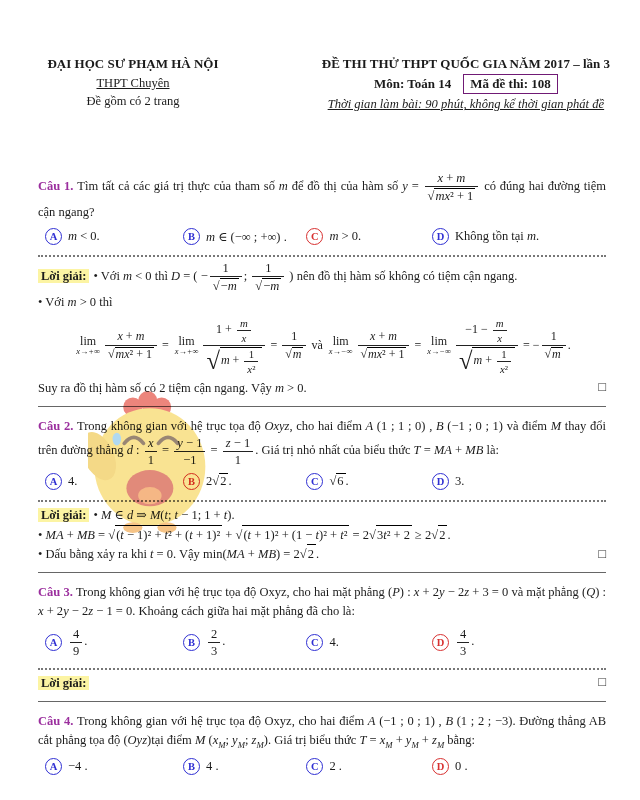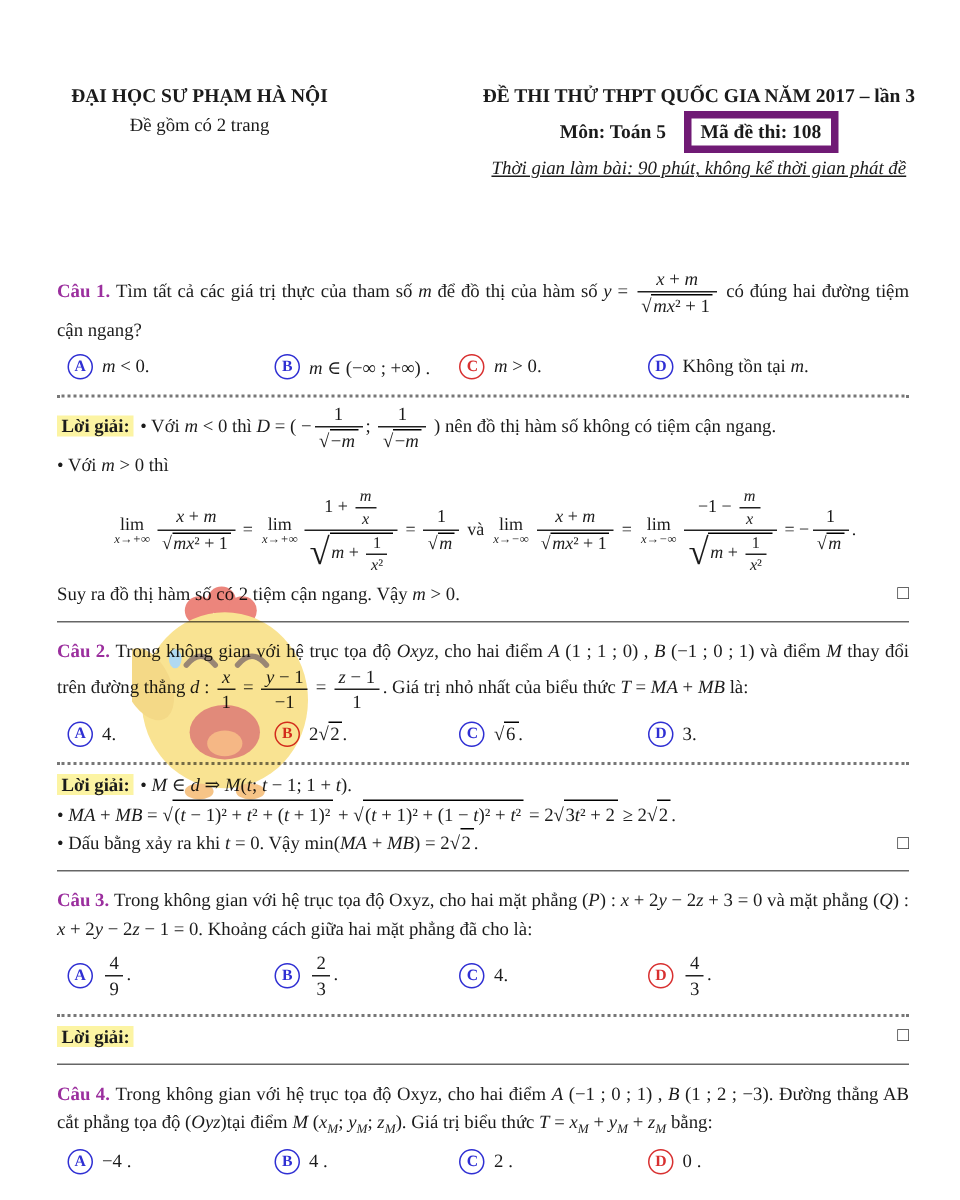--- a/index.html
+++ b/index.html
@@ -6,21 +6,21 @@
   #page{position:relative;width:640px;height:800px;background:#ffffff;overflow:hidden;
         font-family:"Liberation Serif","DejaVu Serif",serif;font-size:12.5px;color:#1b1b1b;margin-top:48px;}
 
   
   header{display:flex;justify-content:space-between;align-items:flex-start;padding:7px 30px 0 38px;position:relative;z-index:2;}
   .h-left{text-align:center;min-width:190px;line-height:1.45;}
   .h-bold{font-weight:bold;font-size:13px;}
   .h-ul{text-decoration:underline;}
   .h-right{text-align:center;max-width:372px;line-height:1.4;}
   .h-row{display:flex;justify-content:center;align-items:center;gap:12px;margin-top:1px;}
-  .code-box{border:5px solid #701a75;padding:0 6px;}
+  .code-box{border:1px solid #701a75;padding:0 6px;}
   .duration{font-style:italic;text-decoration:underline;margin-top:2px;font-size:12.6px;}
 
   
   .watermark{position:absolute;left:88px;top:338px;width:500px;height:152px;z-index:3;
              pointer-events:none;display:flex;align-items:center;opacity:.62;mix-blend-mode:multiply;}
   .wm-text{font-family:"DejaVu Sans","Liberation Sans",sans-serif;font-weight:bold;font-size:100px;
            color:#f1c astro;color:#f2cc96;letter-spacing:-7px;line-height:1;margin-left:4px;transform:translateY(6px);}
 
   
   main{position:relative;z-index:1;padding:0 34px 0 38px;}
@@ -63,26 +63,27 @@
   sub.msub{font-size:.7em;font-style:italic;}
 </style>
 </head>
 <body>
 
 <div id="page">
 
   <header>
     <div class="h-left">
       <div class="h-bold">ĐẠI HỌC SƯ PHẠM HÀ NỘI</div>
+      <div class="h-ul">THPT Chuyên</div>
       <div>Đề gồm có 2 trang</div>
     </div>
     <div class="h-right">
       <div class="h-bold">ĐỀ THI THỬ THPT QUỐC GIA NĂM 2017 – lần 3</div>
       <div class="h-row">
-        <span class="h-bold">Môn: Toán 5</span>
+        <span class="h-bold">Môn: Toán 14</span>
         <span class="code-box h-bold">Mã đề thi: 108</span>
       </div>
       <div class="duration">Thời gian làm bài: 90 phút, không kể thời gian phát đề</div>
     </div>
   </header>
 
   <main id="questions">
       <section class="question q1">
     <p class="stmt"><span class="qlabel">Câu 1. </span><span class="stmt-body"><span class="mr">Tìm tất cả các giá trị thực của tham số </span><span class="mi">m</span><span class="mr"> để đồ thị của hàm số </span><span class="mi">y</span><span class="mr"> = </span><span class="frac"><span class="fnum"><span class="mi">x</span><span class="mr"> + </span><span class="mi">m</span></span><span class="fden"><span class="sqrt"><span class="rad">√</span><span class="radc"><span class="mi">mx</span><span class="mr">² + 1</span></span></span></span></span><span class="mr"> có đúng hai đường tiệm cận ngang?</span></span></p>
     <div class="opts">

